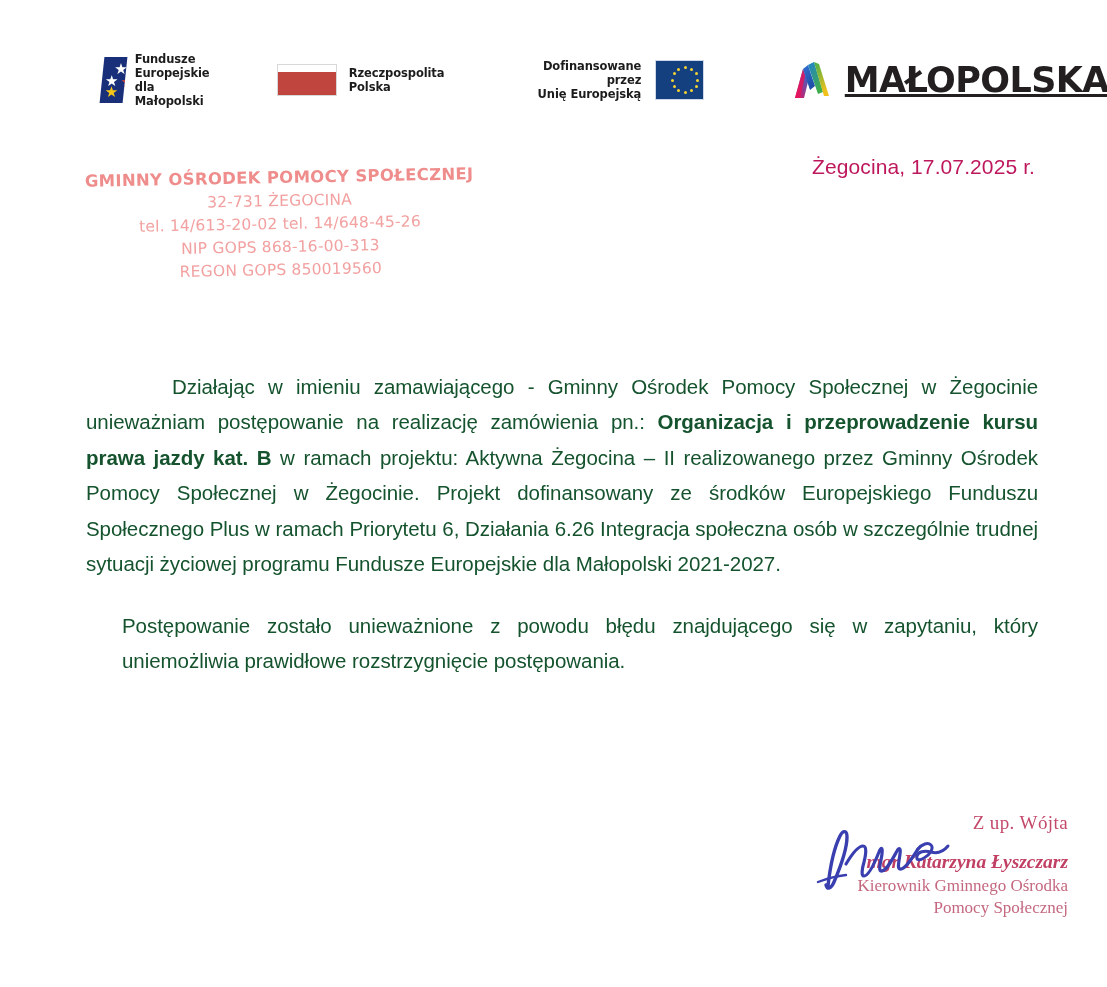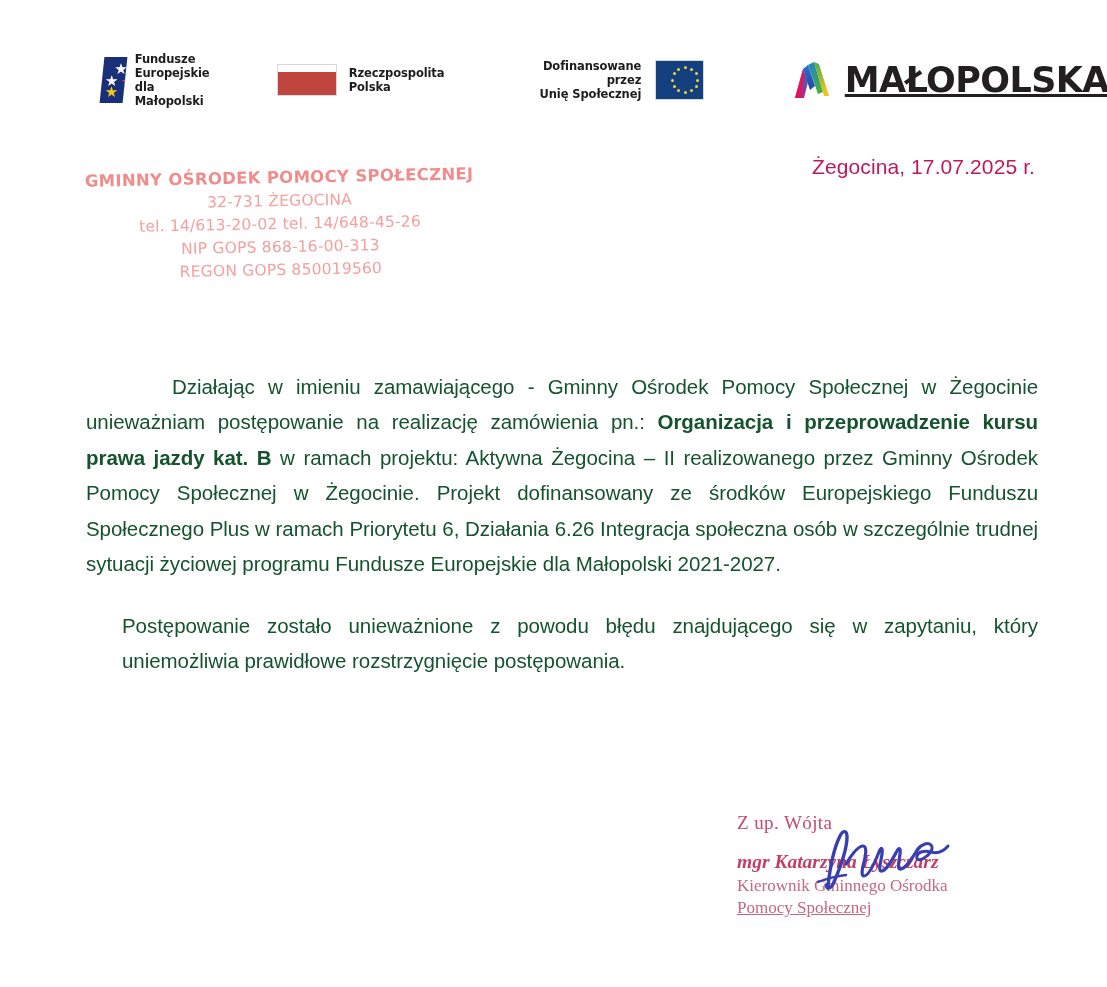--- a/index.html
+++ b/index.html
@@ -172,24 +172,24 @@
     text-align: justify;
     letter-spacing: -0.05px;
   }
   .para b { font-weight: bold; }
   .para.indent { text-indent: 86px; }
   .para + .para { margin-top: 26px; margin-left: 36px; }
 
   
   .sig-stamp {
     position: absolute;
-    left: 737px;
+    left: 768px;
     top: 812px;
     width: 300px;
-    text-align: left;
+    text-align: right;
     color: #c8436b;
     font-family: "Liberation Serif", serif;
     pointer-events: none;
   }
   .sig-stamp .sg-1 {
     font-size: 19px;
     letter-spacing: 0.4px;
     color: #c4496b;
   }
   .sig-stamp .sg-2 {
@@ -201,21 +201,20 @@
   }
   .sig-stamp .sg-3 {
     font-size: 17px;
     margin-top: 3px;
     color: #c4687f;
   }
   .sig-stamp .sg-4 {
     font-size: 17px;
     margin-top: 2px;
     color: #c4687f;
-    text-decoration: underline;
   }
   .ink {
     position: absolute;
     left: 812px;
     top: 824px;
     width: 150px;
     height: 70px;
     pointer-events: none;
   }
 </style>
@@ -244,21 +243,21 @@
       <div class="pl-flag"></div>
       <div class="logo-caption cap-pl">
         <div>Rzeczpospolita</div>
         <div>Polska</div>
       </div>
     </div>
 
     <div class="logo-block">
       <div class="logo-caption cap-eu">
         <div>Dofinansowane przez</div>
-        <div>Unię Społecznej</div>
+        <div>Unię Europejską</div>
       </div>
       <div class="eu-flag" id="euflag">
           <span class="eustar" style="left: 27.5px; top: 5px;"></span>
           <span class="eustar" style="left: 33.75px; top: 6.67468px;"></span>
           <span class="eustar" style="left: 38.3253px; top: 11.25px;"></span>
           <span class="eustar" style="left: 40px; top: 17.5px;"></span>
           <span class="eustar" style="left: 38.3253px; top: 23.75px;"></span>
           <span class="eustar" style="left: 33.75px; top: 28.3253px;"></span>
           <span class="eustar" style="left: 27.5px; top: 30px;"></span>
           <span class="eustar" style="left: 21.25px; top: 28.3253px;"></span>

